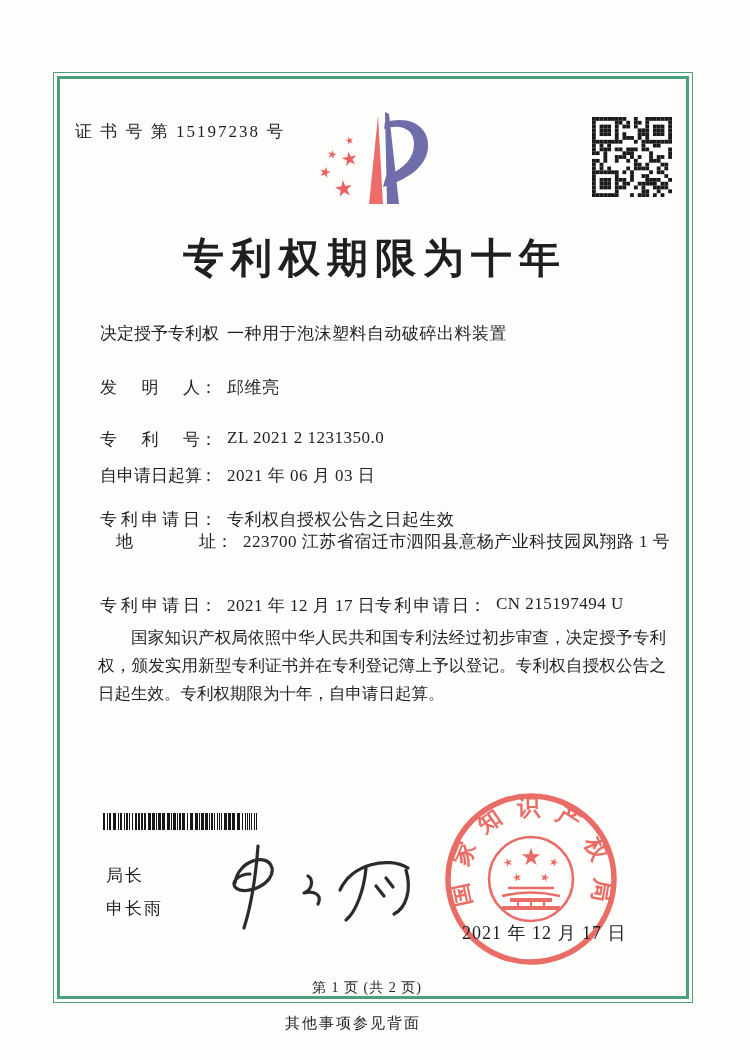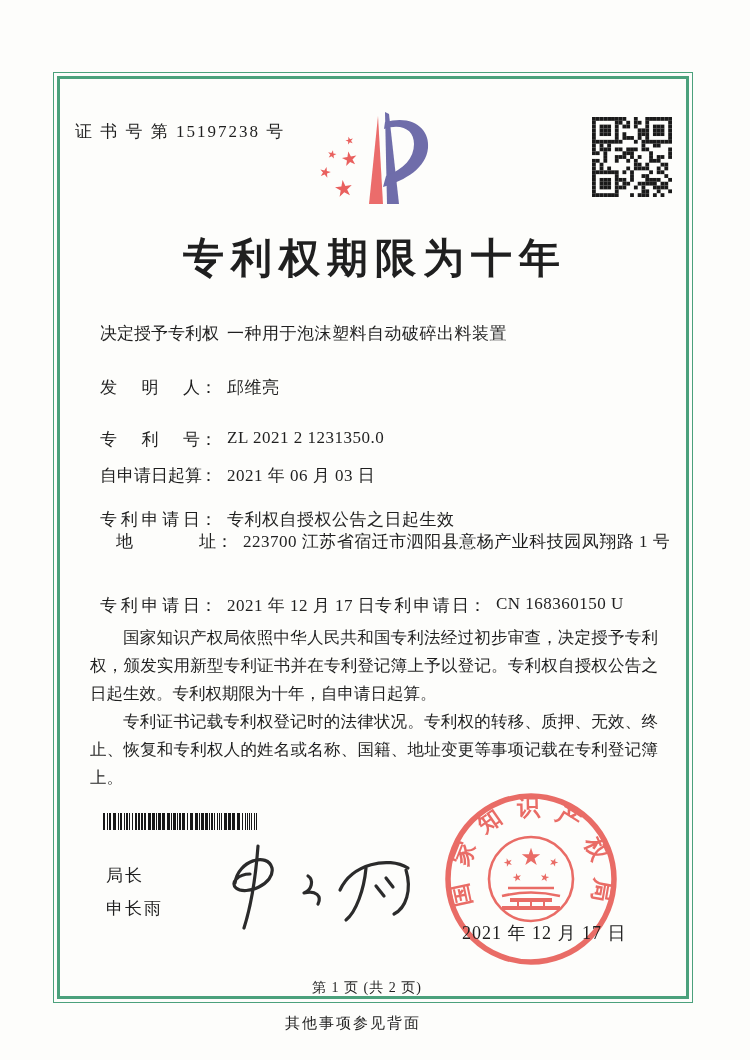--- a/index.html
+++ b/index.html
@@ -25,21 +25,21 @@
   .barcode{left:103px;top:813px;width:200px;height:17px;font-size:0;white-space:nowrap;}
   .barcode i{display:inline-block;height:100%;background:#181818;vertical-align:top;}
   .title{left:0;right:0;top:231px;text-align:center;font-size:41px;font-weight:bold;letter-spacing:7px;}
   
   .row{left:100px;width:580px;font-size:17px;height:24px;white-space:nowrap;}
   .lbl{display:inline-block;width:100px;text-align:justify;text-align-last:justify;vertical-align:top;}
   .colon{display:inline-block;vertical-align:top;}
   .val{display:inline-block;margin-left:10px;vertical-align:top;letter-spacing:0.5px;}
   .pair2{position:absolute;left:275px;top:0;}
   .pair2 .lbl{width:94px;}
-  .paras{left:90px;top:624px;width:568px;font-size:16.5px;line-height:28px;text-align:justify;}
+  .paras{left:98px;top:624px;width:568px;font-size:16.5px;line-height:28px;text-align:justify;}
   .paras p{text-indent:2em;}
   
   .sig-title{left:106px;top:864px;font-size:17px;letter-spacing:2px;}
   .sig-name{left:106px;top:897px;font-size:17px;letter-spacing:2px;}
   .sig-svg{left:180px;top:838px;width:250px;height:95px;}
   .sig-svg path{fill:none;stroke:#2b2b2b;stroke-width:3.2;stroke-linecap:round;stroke-linejoin:round;}
   
   .seal{left:436px;top:784px;width:190px;height:190px;opacity:0.92;}
   .f-red{fill:var(--seal-red);} .s-red{stroke:var(--seal-red);fill:none;}
   .seal-star{font-family:"DejaVu Sans",sans-serif;}
@@ -316,27 +316,26 @@
 </div>
 <div class="abs row" style="top:508px;">
   <span class="lbl">专利申请日</span><span class="colon">：</span><span class="val">专利权自授权公告之日起生效</span>
 </div>
 <div class="abs row" style="top:530px;margin-left:16px;">
   <span class="lbl">地址</span><span class="colon">：</span><span class="val">223700 江苏省宿迁市泗阳县意杨产业科技园凤翔路 1 号</span>
 </div>
 <div class="abs row" style="top:594px;">
   <span class="lbl">专利申请日</span><span class="colon">：</span><span class="val">2021 年 12 月 17 日</span>
   <span class="pair2">
-    <span class="lbl">专利申请日</span><span class="colon">：</span><span class="val">CN 168360150 U</span>
+    <span class="lbl">专利申请日</span><span class="colon">：</span><span class="val">CN 215197494 U</span>
   </span>
 </div>
 
 <div class="abs paras">
   <p>国家知识产权局依照中华人民共和国专利法经过初步审查，决定授予专利权，颁发实用新型专利证书并在专利登记簿上予以登记。专利权自授权公告之日起生效。专利权期限为十年，自申请日起算。</p>
-  <p>专利证书记载专利权登记时的法律状况。专利权的转移、质押、无效、终止、恢复和专利权人的姓名或名称、国籍、地址变更等事项记载在专利登记簿上。</p>
 </div>
 
 <div class="abs barcode"><i style="width:2px;margin-right:2px"></i><i style="width:1px;margin-right:1px"></i><i style="width:2px;margin-right:2px"></i><i style="width:3px;margin-right:2px"></i><i style="width:1px;margin-right:1px"></i><i style="width:2px;margin-right:2px"></i><i style="width:1px;margin-right:1px"></i><i style="width:2px;margin-right:1px"></i><i style="width:1px;margin-right:2px"></i><i style="width:1px;margin-right:2px"></i><i style="width:2px;margin-right:1px"></i><i style="width:2px;margin-right:1px"></i><i style="width:2px;margin-right:1px"></i><i style="width:2px;margin-right:2px"></i><i style="width:3px;margin-right:1px"></i><i style="width:3px;margin-right:1px"></i><i style="width:1px;margin-right:1px"></i><i style="width:3px;margin-right:1px"></i><i style="width:3px;margin-right:2px"></i><i style="width:3px;margin-right:1px"></i><i style="width:1px;margin-right:1px"></i><i style="width:3px;margin-right:1px"></i><i style="width:1px;margin-right:1px"></i><i style="width:2px;margin-right:1px"></i><i style="width:3px;margin-right:2px"></i><i style="width:1px;margin-right:2px"></i><i style="width:3px;margin-right:2px"></i><i style="width:3px;margin-right:1px"></i><i style="width:1px;margin-right:1px"></i><i style="width:3px;margin-right:1px"></i><i style="width:3px;margin-right:1px"></i><i style="width:1px;margin-right:1px"></i><i style="width:2px;margin-right:1px"></i><i style="width:1px;margin-right:2px"></i><i style="width:1px;margin-right:1px"></i><i style="width:1px;margin-right:1px"></i><i style="width:1px;margin-right:2px"></i><i style="width:3px;margin-right:1px"></i><i style="width:3px;margin-right:1px"></i><i style="width:3px;margin-right:2px"></i><i style="width:3px;margin-right:2px"></i><i style="width:1px;margin-right:2px"></i><i style="width:1px;margin-right:1px"></i><i style="width:1px;margin-right:1px"></i><i style="width:1px;margin-right:1px"></i><i style="width:1px;margin-right:2px"></i><i style="width:1px;margin-right:1px"></i><i style="width:1px;margin-right:1px"></i></div>
 
 <div class="abs sig-title">局长</div>
 <div class="abs sig-name">申长雨</div>
 <svg class="abs sig-svg" viewBox="0 0 250 95">
   <path d="M55,45 C58,22 88,14 92,30 C95,46 66,58 56,50 C50,45 58,36 70,36"></path>
   <path d="M78,8 C76,35 72,65 64,90"></path>
   <path d="M128,38 C134,42 132,52 124,55 C136,52 142,58 138,66"></path>

